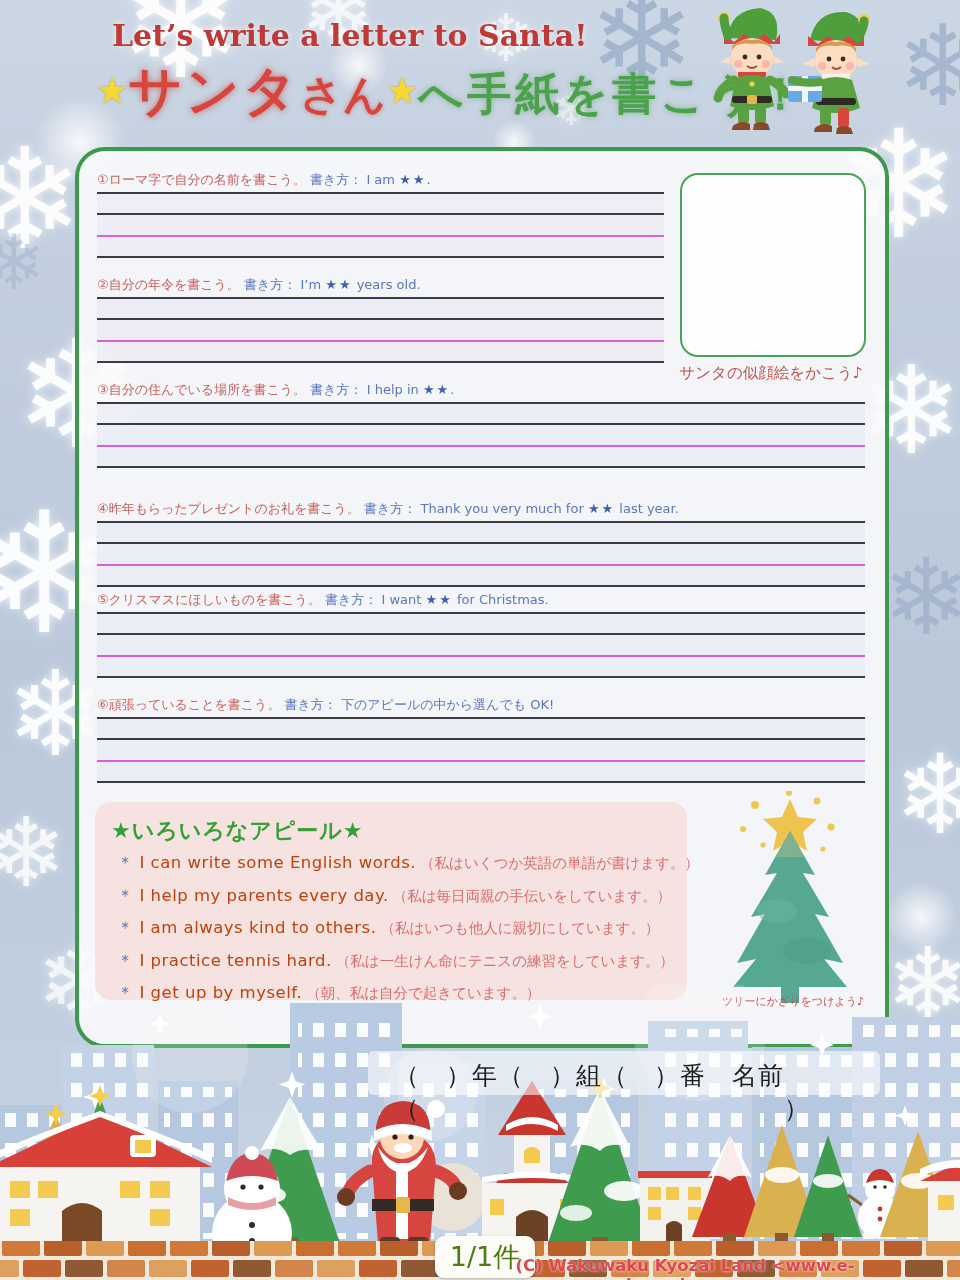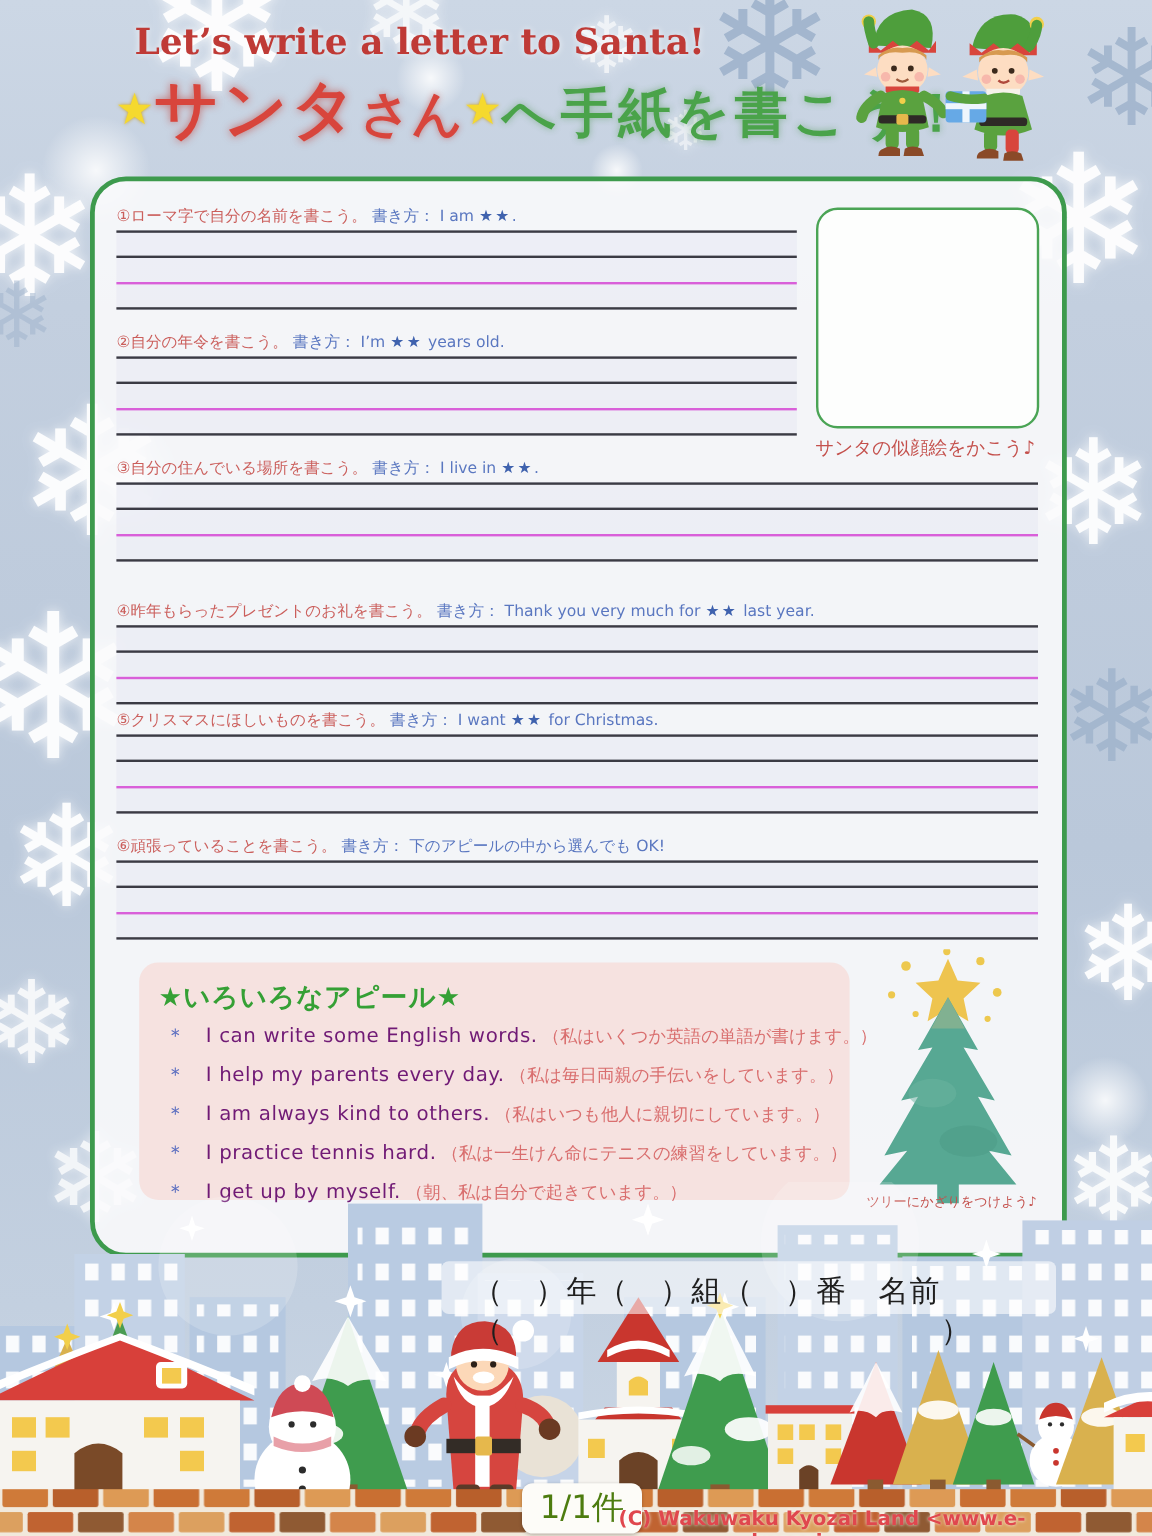--- a/index.html
+++ b/index.html
@@ -36,27 +36,27 @@
   .hint .stars{color:#3f62ae;letter-spacing:2px;}
   .lines{position:relative;height:66px;background:rgba(231,233,243,.6);}
   .lines.narrow{width:567px;}
   .lines.wide{width:768px;}
   .ln{position:absolute;left:0;right:0;height:2px;background:#3b3b44;}
   .ln.l1{top:0;} .ln.l2{top:21px;} .ln.l3{top:43px;height:2px;background:#d95fd9;} .ln.l4{top:64px;}
   .santa-box{position:absolute;left:601px;top:22px;width:182px;height:180px;
              background:#fdfefd;border:2.5px solid #4aa455;border-radius:18px;}
   .santa-caption{position:absolute;left:576px;top:212px;width:232px;text-align:center;
                  color:#c4504c;font-size:15.5px;}
-  .appeal{position:absolute;left:37px;top:651px;width:592px;height:198px;
+  .appeal{position:absolute;left:16px;top:651px;width:592px;height:198px;
           background:#f6e2e0;border-radius:16px;}
   .appeal h2{margin:14px 0 6px 16px;font-size:22px;color:#35a035;font-weight:bold;
              letter-spacing:1px;}
   .appeal .item{margin:0 0 10.5px 22px;font-size:16.5px;white-space:nowrap;}
   .appeal .bullet{color:#5b6ec0;margin-right:6px;}
-  .appeal .en{color:#701a75;letter-spacing:.5px;margin-left:11px;}
+  .appeal .en{color:#c2410c;letter-spacing:.5px;}
   .appeal .ja{color:#d96e6e;font-size:14.5px;margin-left:4px;}
   .tree-wrap{position:absolute;left:618px;top:640px;width:186px;height:212px;}
   .tree-caption{position:absolute;left:596px;top:843px;width:236px;text-align:center;
                 color:#c4504c;font-size:11px;}
   
   .name-bar{position:absolute;left:368px;top:1051px;width:512px;height:44px;
             background:rgba(255,255,255,.58);border-radius:6px;}
   .name-bar span{position:absolute;left:26px;top:8px;font-size:25px;color:#1e1e1e;letter-spacing:1px;}
   .city{position:absolute;left:0;top:985px;width:960px;height:295px;}
   .badge{position:absolute;left:435px;top:1236px;width:100px;height:42px;background:#fdfcf8;
@@ -182,21 +182,21 @@
         <div class="ln l1"></div>
           <div class="ln l2"></div>
           <div class="ln l3"></div>
           <div class="ln l4"></div>
       </div>
     </div>
 
     <div class="sec" style="top:230px;">
       <div class="labelrow">
         <span class="prompt">③自分の住んでいる場所を書こう。</span>
-        <span class="hint"><span>書き方：</span><span> I live in </span><span class="stars">★★</span><span>.</span></span>
+        <span class="hint"><span>書き方：</span><span> I help in </span><span class="stars">★★</span><span>.</span></span>
       </div>
       <div class="lines wide">
         <div class="ln l1"></div>
           <div class="ln l2"></div>
           <div class="ln l3"></div>
           <div class="ln l4"></div>
       </div>
     </div>
 
     <div class="sec" style="top:349px;">

